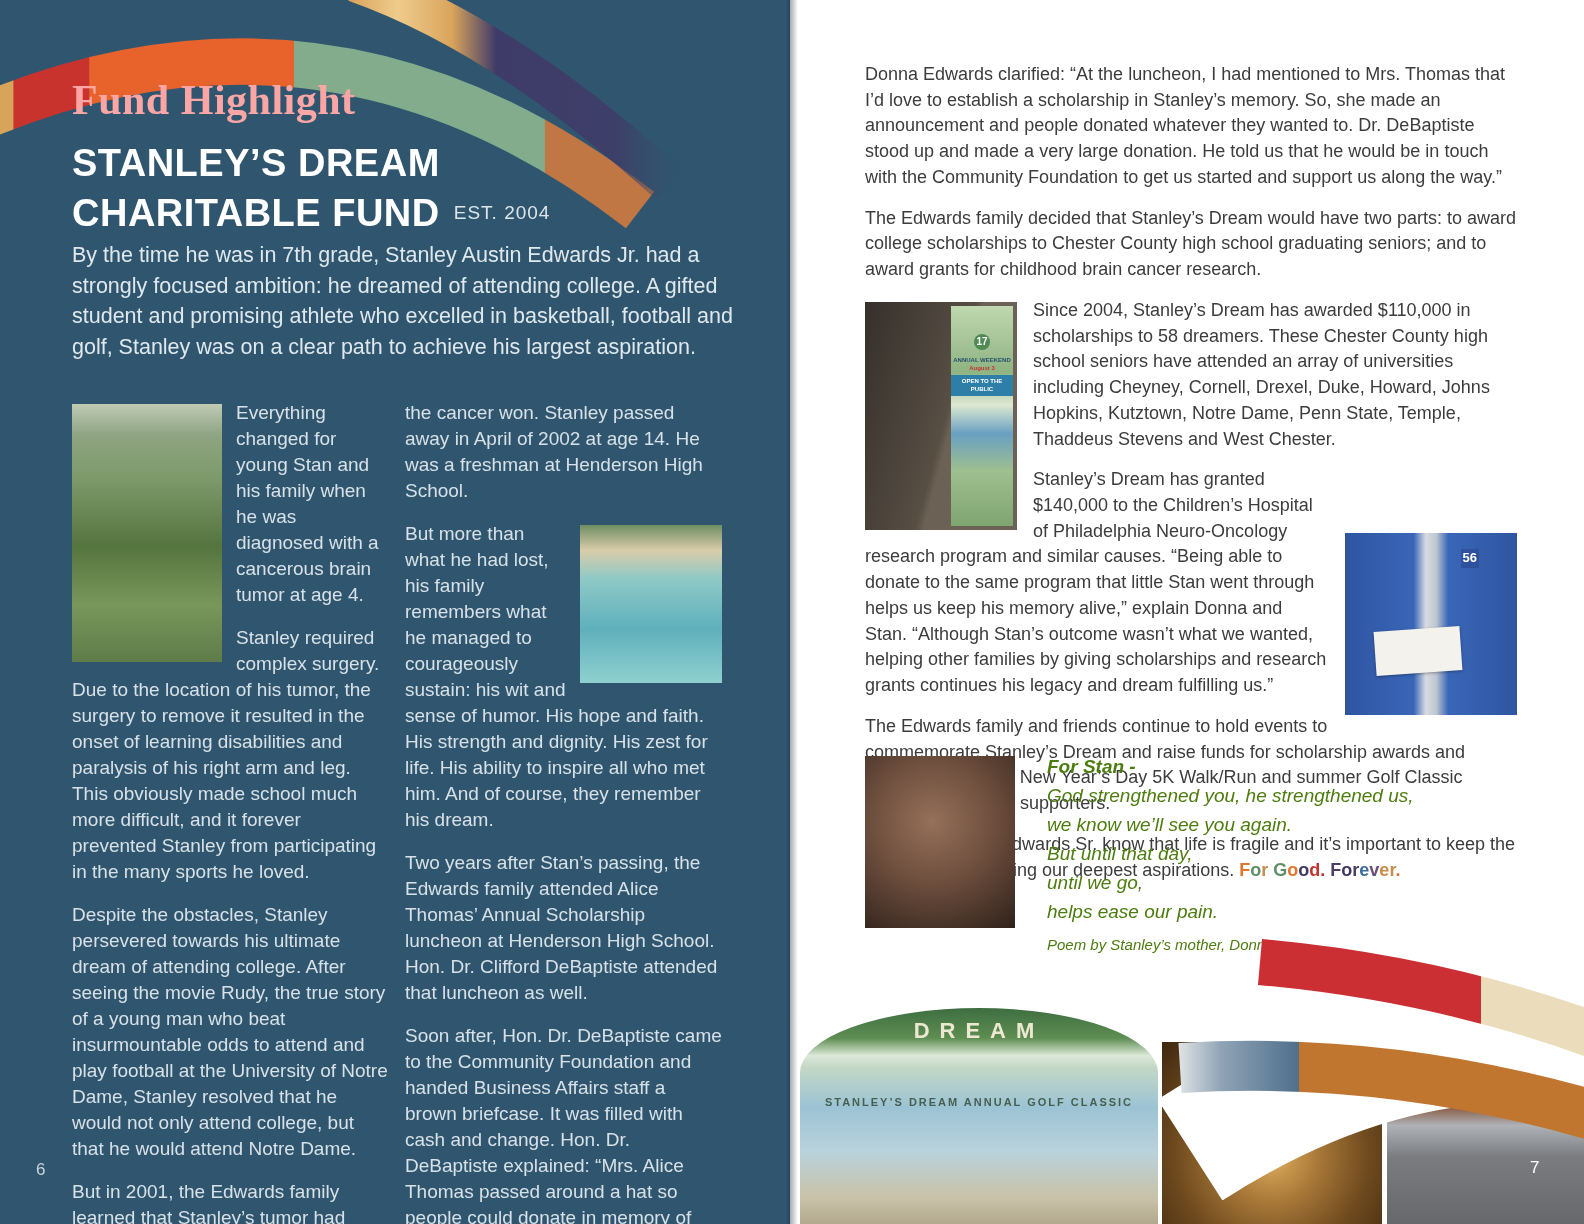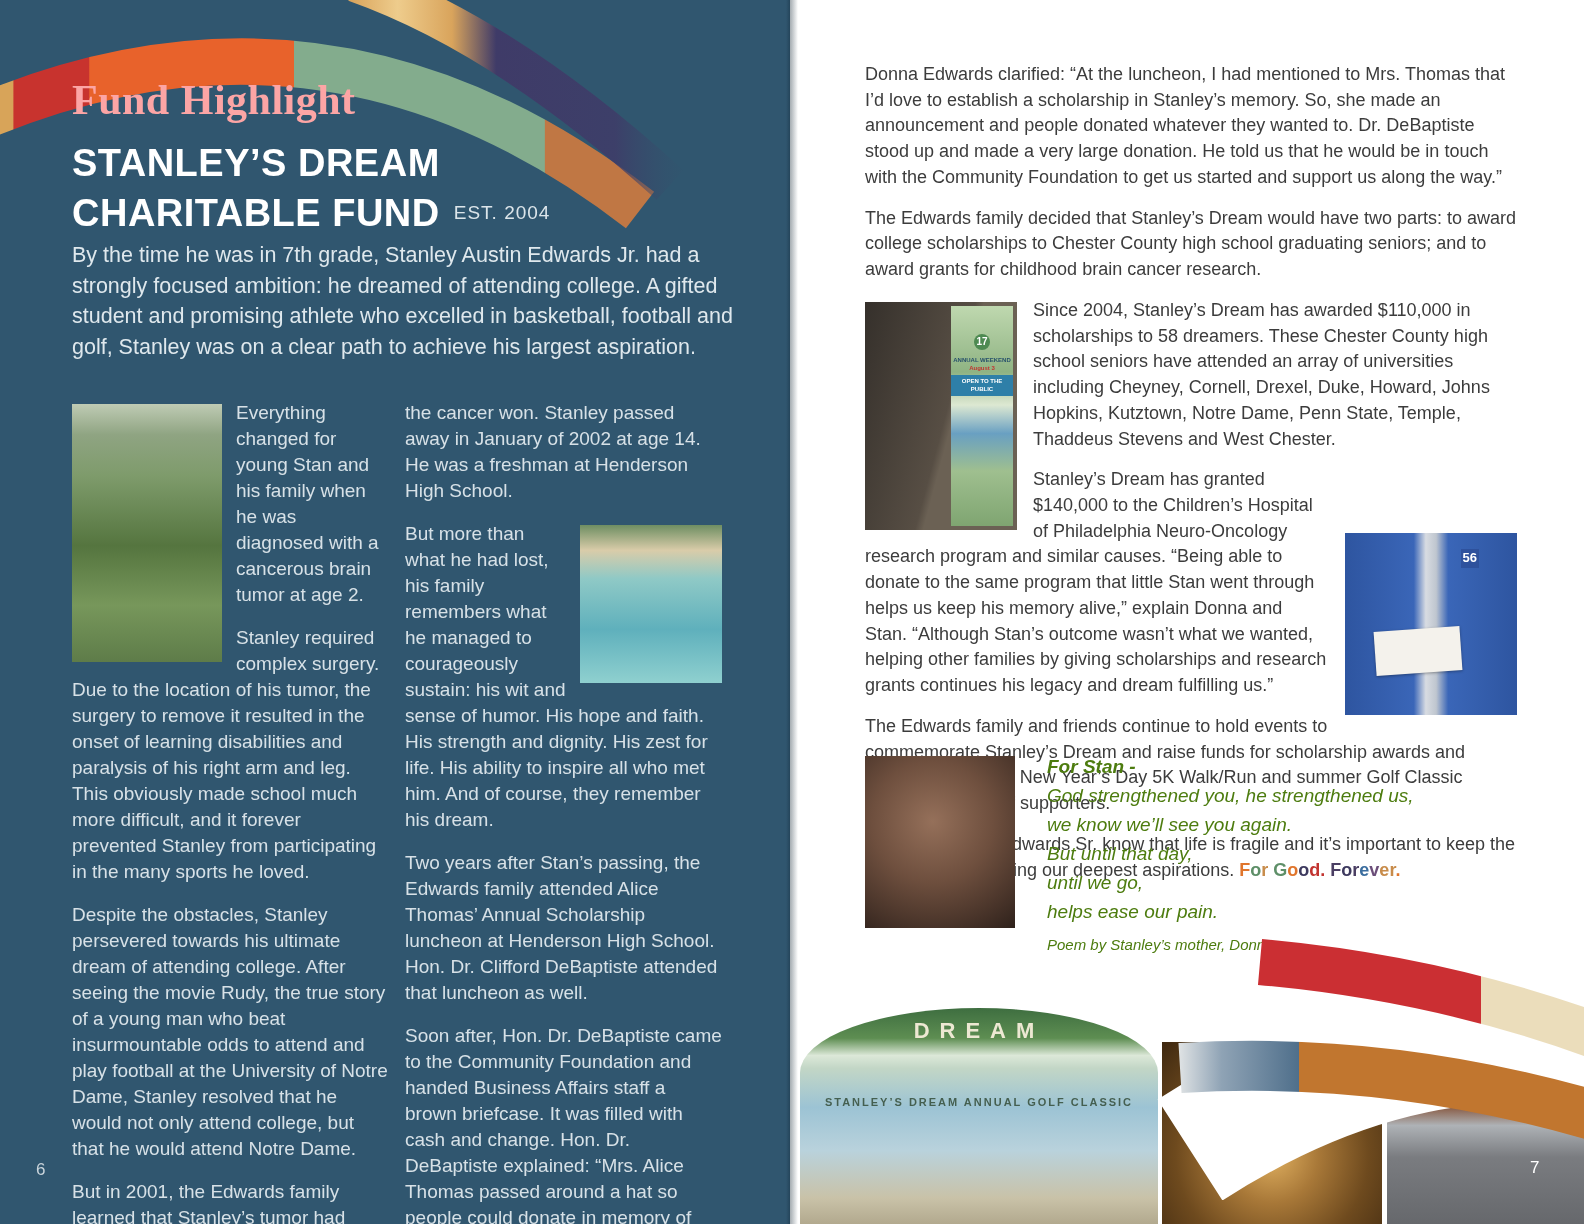--- a/index.html
+++ b/index.html
@@ -117,27 +117,27 @@
       <div>
         <span>CHARITABLE FUND</span><span class="title-est">EST. 2004</span>
       </div>
     </div>
 
     <div class="intro">By the time he was in 7th grade, Stanley Austin Edwards Jr. had a strongly focused ambition: he dreamed of attending college. A gifted student and promising athlete who excelled in basketball, football and golf, Stanley was on a clear path to achieve his largest aspiration.</div>
 
     <div class="columns">
       <div class="col">
         <div class="ph ph-golf"></div>
-        <p>Everything changed for young Stan and his family when he was diagnosed with a cancerous brain tumor at age 2.</p>
+        <p>Everything changed for young Stan and his family when he was diagnosed with a cancerous brain tumor at age 4.</p>
         <p>Stanley required complex surgery. Due to the location of his tumor, the surgery to remove it resulted in the onset of learning disabilities and paralysis of his right arm and leg. This obviously made school much more difficult, and it forever prevented Stanley from participating in the many sports he loved.</p>
         <p>Despite the obstacles, Stanley persevered towards his ultimate dream of attending college. After seeing the movie Rudy, the true story of a young man who beat insurmountable odds to attend and play football at the University of Notre Dame, Stanley resolved that he would not only attend college, but that he would attend Notre Dame.</p>
         <p>But in 2001, the Edwards family learned that Stanley’s tumor had returned. After enduring learning disabilities, permanent paralysis, chemotherapy, intense physical, occupational and speech therapy, and the eventual loss of his sight,</p>
       </div>
       <div class="col">
-        <p>the cancer won. Stanley passed away in January of 2002 at age 14. He was a freshman at Henderson High School.</p>
+        <p>the cancer won. Stanley passed away in April of 2002 at age 14. He was a freshman at Henderson High School.</p>
         <p>
           <span class="ph ph-dolphin"></span><span>But more than what he had lost, his family remembers what he managed to courageously sustain: his wit and sense of humor. His hope and faith. His strength and dignity. His zest for life. His ability to inspire all who met him. And of course, they remember his dream.</span>
         </p>
         <p>Two years after Stan’s passing, the Edwards family attended Alice Thomas’ Annual Scholarship luncheon at Henderson High School. Hon. Dr. Clifford DeBaptiste attended that luncheon as well.</p>
         <p>Soon after, Hon. Dr. DeBaptiste came to the Community Foundation and handed Business Affairs staff a brown briefcase. It was filled with cash and change. Hon. Dr. DeBaptiste explained: “Mrs. Alice Thomas passed around a hat so people could donate in memory of Stanley Austin Edwards Jr. We want the Community Foundation to create a charitable fund. His parents will get involved after a while, when they are ready. The family has been through the wringer. But this will help them do good despite such a tragedy.”</p>
       </div>
     </div>
 
     <div class="page-num-left">6</div>
   </div>

